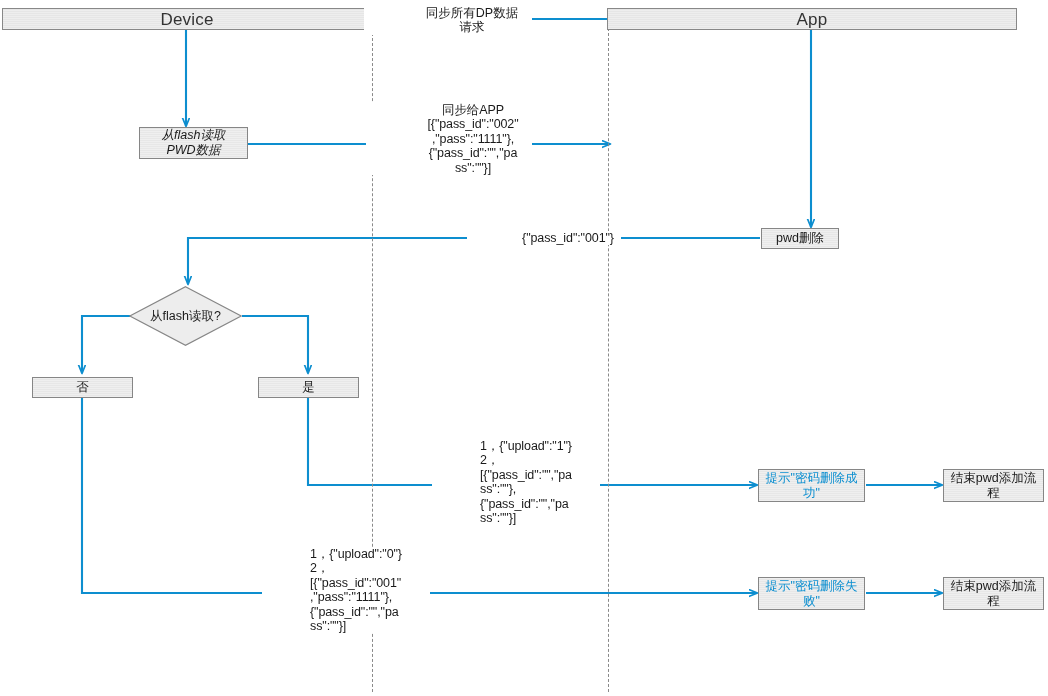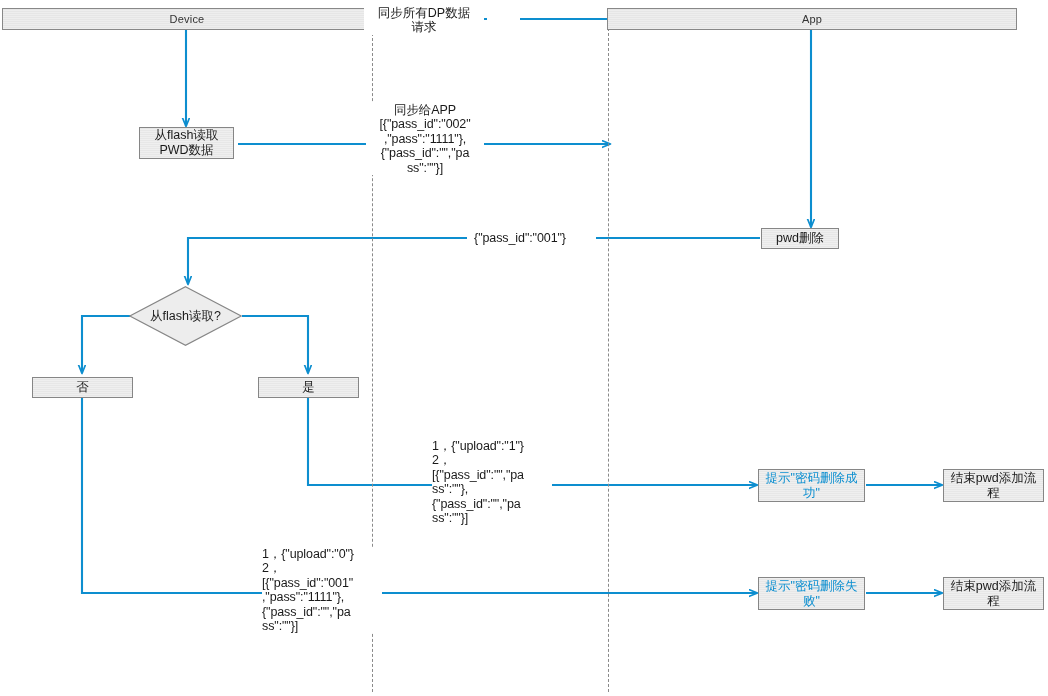--- a/index.html
+++ b/index.html
@@ -23,21 +23,21 @@
   .actor-bar {
     position: absolute;
     box-sizing: border-box;
     border: 1px solid #888888;
     background:
       repeating-linear-gradient(0deg, #eeeeee 0px, #eeeeee 1px, #e6e6e6 1px, #e6e6e6 2px),
       #ececec;
     display: flex;
     align-items: center;
     justify-content: center;
-    font-size: 11px;
+    font-size: 17px;
     color: #333333;
     line-height: 1;
     letter-spacing: 0.2px;
   }
 
   
   .node-box {
     position: absolute;
     box-sizing: border-box;
     border: 1px solid #868686;
@@ -79,20 +79,21 @@
 
   
   .edge-label {
     position: absolute;
     text-align: center;
     font-size: 12.5px;
     color: #1a1a1a;
     line-height: 1.15;
     white-space: pre-line;
     background: #ffffff;
+    padding-left: 48px;
   }
   .edge-label.mono-ish { letter-spacing: -0.1px; }
 
   
   #wires {
     position: absolute;
     left: 0; top: 0;
     width: 1048px;
     height: 696px;
     pointer-events: none;
@@ -143,21 +144,21 @@
   <div class="lifeline" style="left:372px; top:28px; height:664px;"></div>
   <div class="lifeline" style="left:608px; top:28px; height:664px;"></div>
 
   <div class="actor-bar" style="left:2px; top:8px; width:370px; height:22px;">
     <span>Device</span>
   </div>
   <div class="actor-bar" style="left:607px; top:8px; width:410px; height:22px;align-items:center;">
     <span>App</span>
   </div>
 
-  <div class="node-box" style="left:139px; top:127px; width:95px; height:32px; white-space:pre-line;">从flash读取
+  <div class="node-box" style="left:139px; top:127px; width:109px; height:32px; white-space:pre-line;font-style:italic;">从flash读取
 PWD数据</div>
 
   <div class="node-box" style="left:761px; top:228px; width:78px; height:21px;">pwd删除</div>
 
   <div class="diamond-wrap" style="left:129px; top:286px; width:113px; height:60px;">
     <svg width="113" height="60" viewBox="0 0 113 60" xmlns="http://www.w3.org/2000/svg">
       <polygon points="56.5,0.8 112.2,30 56.5,59.2 0.8,30" fill="#ededed" stroke="#868686" stroke-width="1.2"></polygon>
     </svg>
     <div class="diamond-label">从flash读取?</div>
   </div>

